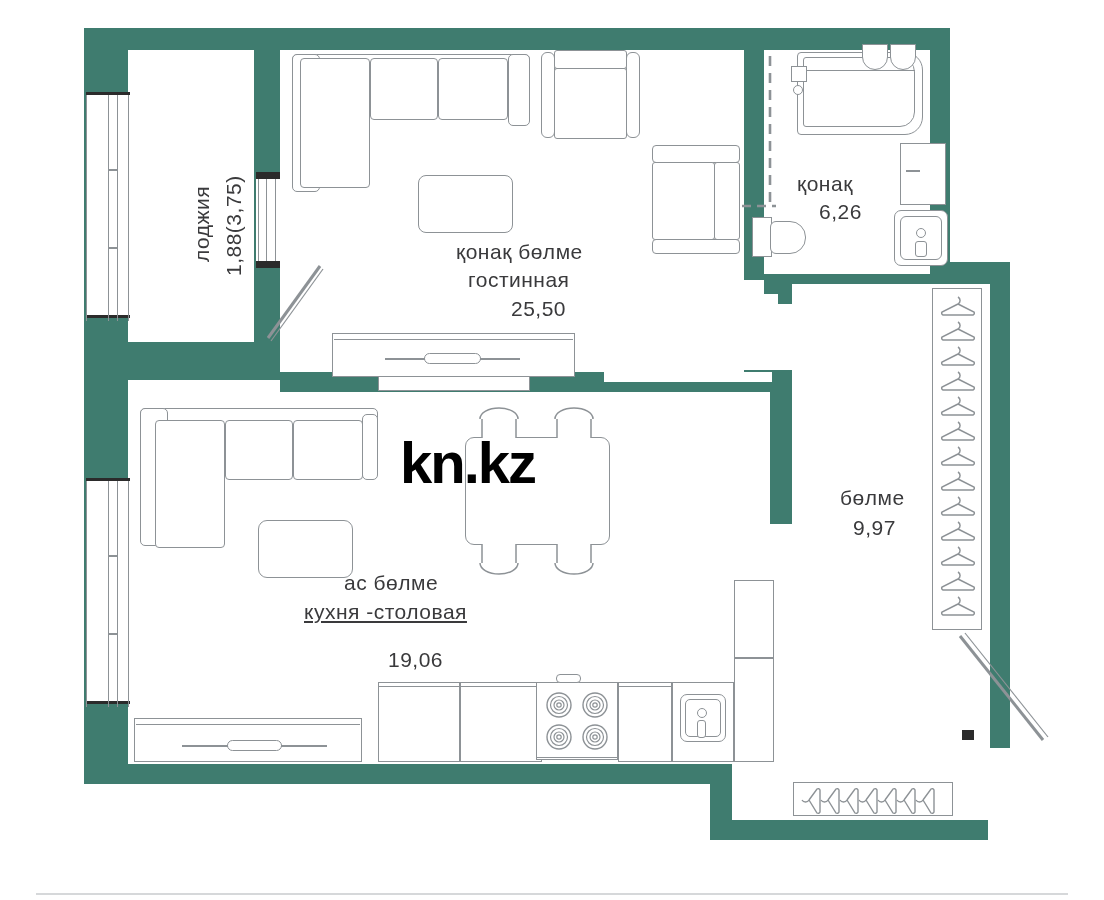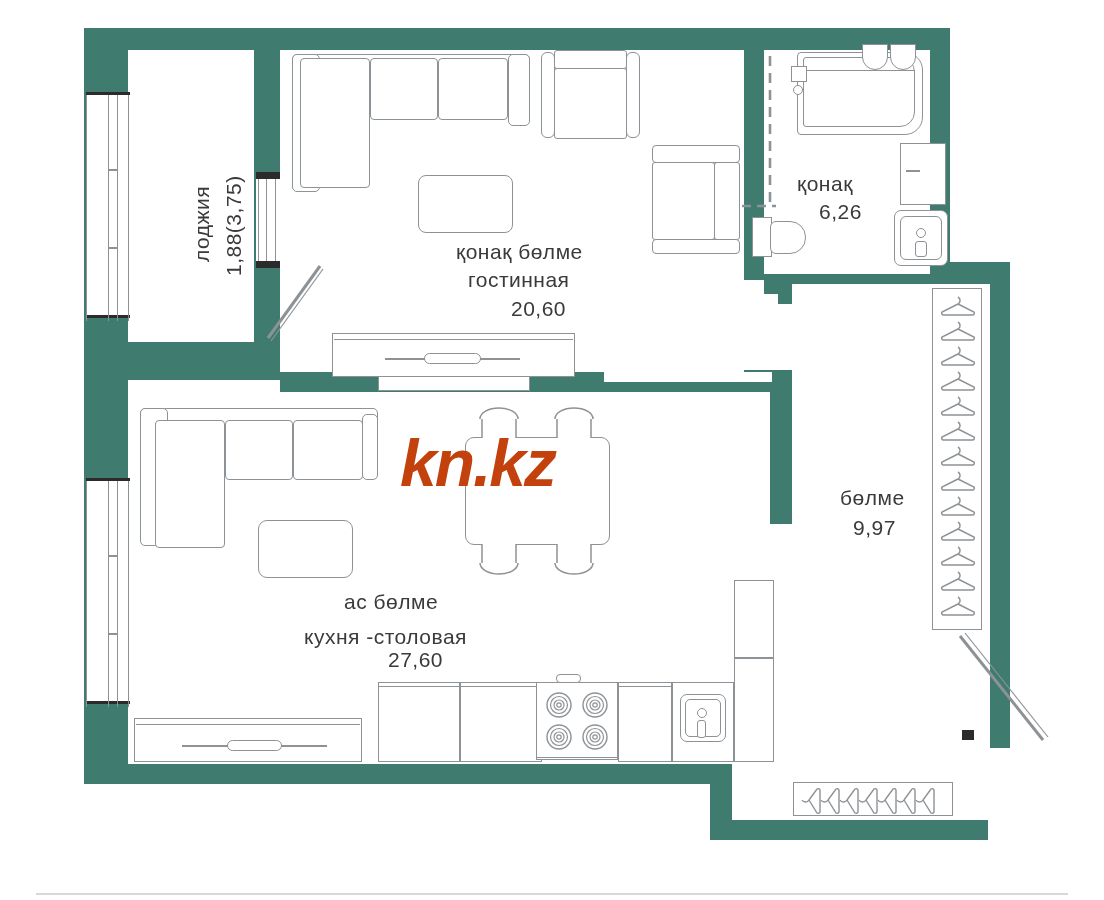--- a/index.html
+++ b/index.html
@@ -17,23 +17,23 @@
   .fur{position:absolute;border:1.6px solid #8d9296;background:#fff;box-sizing:border-box;}
   .furr{position:absolute;border:1.6px solid #8d9296;background:#fff;box-sizing:border-box;border-radius:7px;}
   .line{position:absolute;background:#8d9296;}
   .lbl{position:absolute;color:#3a3a3c;white-space:nowrap;letter-spacing:.5px;}
   .lbl-name{font-size:21px;}
   .lbl-area{font-size:21px;}
   .vert{transform:rotate(-90deg);transform-origin:0 0;}
   .blk{position:absolute;background:#2b2b2b;}
 
   .wm{position:absolute;left:400px;top:428px;width:310px;height:70px;
-      font-size:66px;font-weight:bold;color:#c2410c;letter-spacing:-2px;
+      font-size:58px;font-weight:bold;color:#000000;letter-spacing:-2px;
       font-family:"Liberation Sans",sans-serif;line-height:70px;
-      user-select:none;font-style:italic;}
+      user-select:none;}
 
   .footer-rule{position:absolute;left:36px;top:893px;width:1032px;height:2px;background:#d6d8da;}
 
   svg{display:block;overflow:visible;}
 </style>
 </head>
 <body>
 
 <div id="plan">
 
@@ -310,27 +310,27 @@
   <div class="line" style="left:182px;top:745px;width:46px;height:2.2px;"></div>
   <div class="line" style="left:281px;top:745px;width:46px;height:2.2px;"></div>
 
   <div class="wm">kn.kz</div>
 
   <div class="lbl lbl-name vert" style="left:190px;top:262px;">лоджия</div>
   <div class="lbl lbl-area vert" style="left:222px;top:276px;">1,88(3,75)</div>
 
   <div class="lbl lbl-name" style="left:456px;top:240px;">қонақ  бөлме</div>
   <div class="lbl lbl-name" style="left:468px;top:268px;">гостинная</div>
-  <div class="lbl lbl-area" style="left:511px;top:297px;">20,60</div>
+  <div class="lbl lbl-area" style="left:511px;top:297px;">25,50</div>
 
   <div class="lbl lbl-name" style="left:797px;top:172px;">қонақ</div>
   <div class="lbl lbl-area" style="left:819px;top:200px;">6,26</div>
 
   <div class="lbl lbl-name" style="left:840px;top:486px;">бөлме</div>
   <div class="lbl lbl-area" style="left:853px;top:516px;">9,97</div>
 
-  <div class="lbl lbl-name" style="left:344px;top:590px;">ас  бөлме</div>
-  <div class="lbl lbl-name" style="left:304px;top:625px;">кухня  -столовая</div>
-  <div class="lbl lbl-area" style="left:388px;top:648px;">27,60</div>
+  <div class="lbl lbl-name" style="left:344px;top:571px;">ас  бөлме</div>
+  <div class="lbl lbl-name" style="left:304px;top:600px;text-decoration:underline;">кухня  -столовая</div>
+  <div class="lbl lbl-area" style="left:388px;top:648px;">19,06</div>
 
   <div class="footer-rule"></div>
 
 </div>
 
 </body></html>

